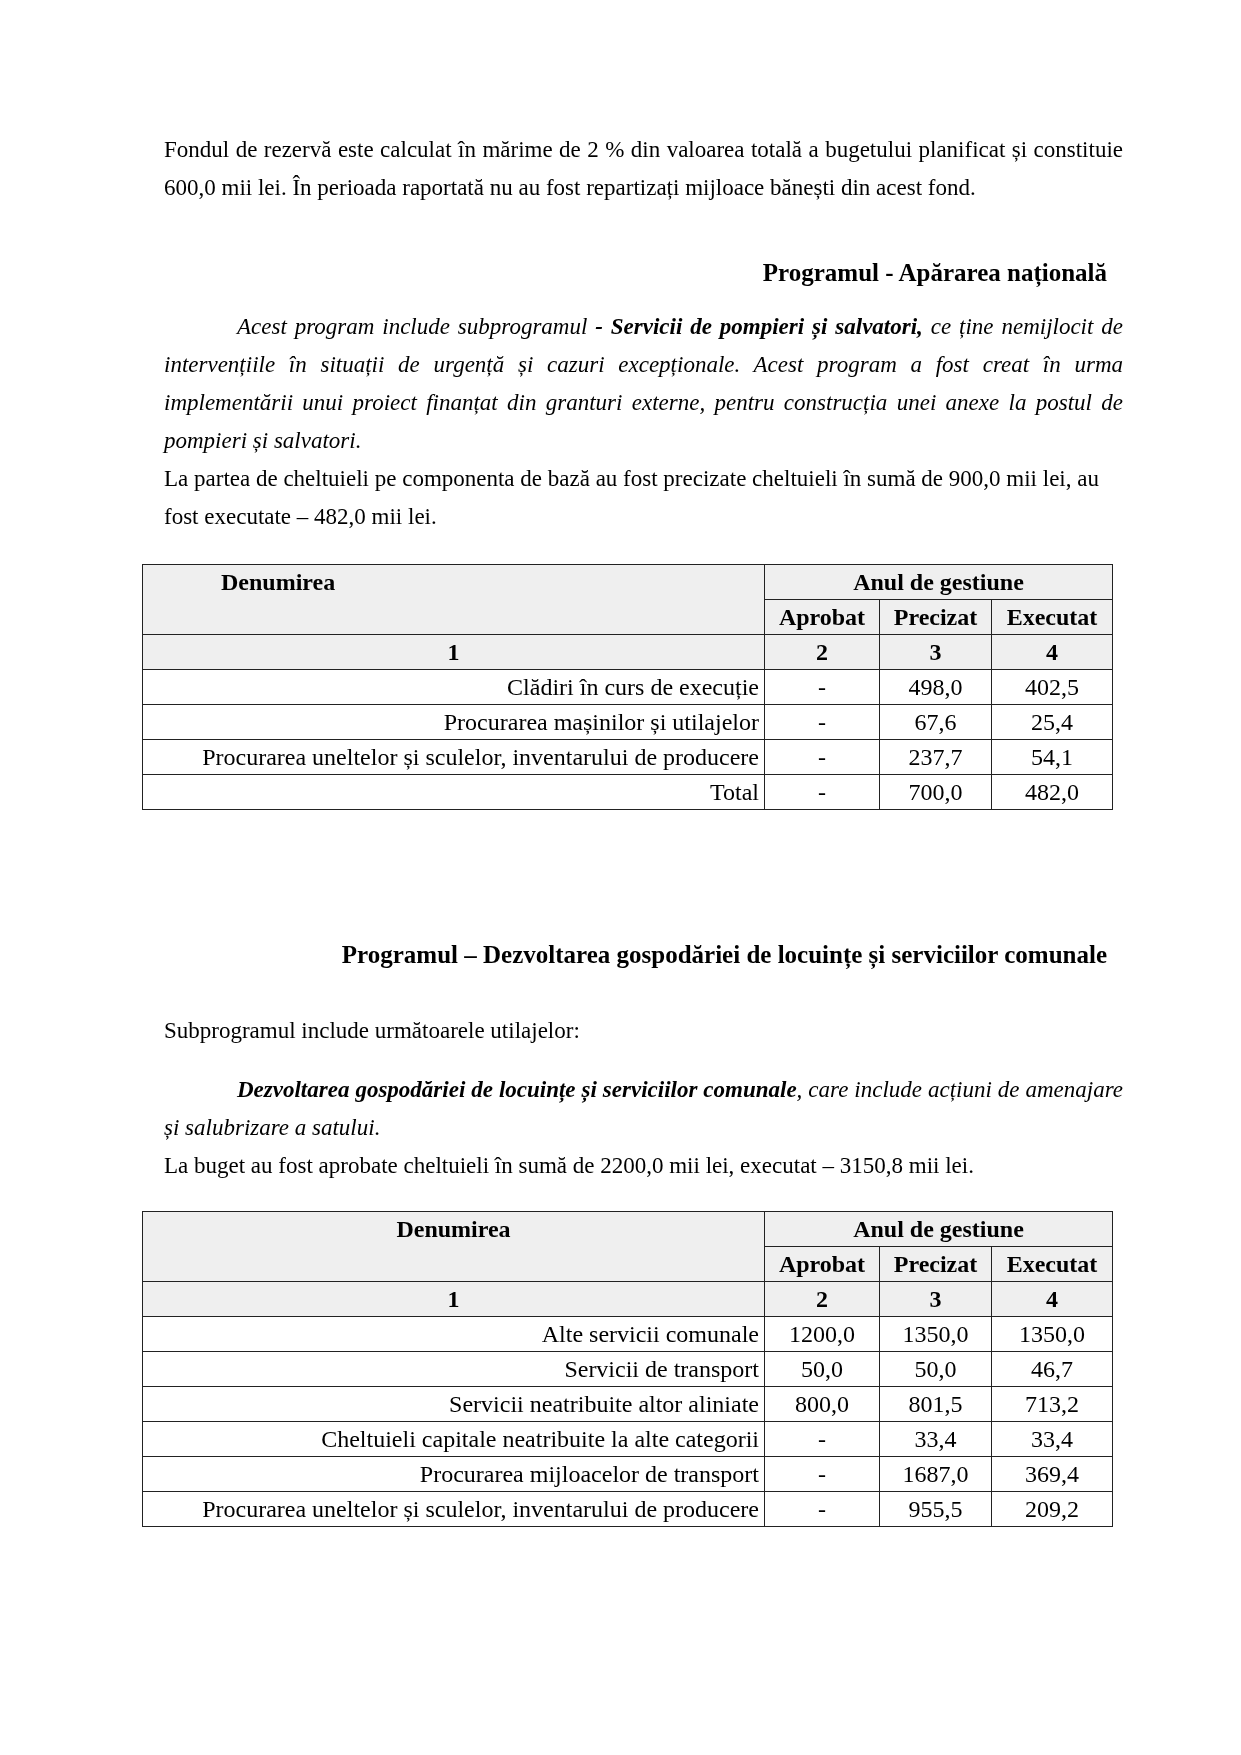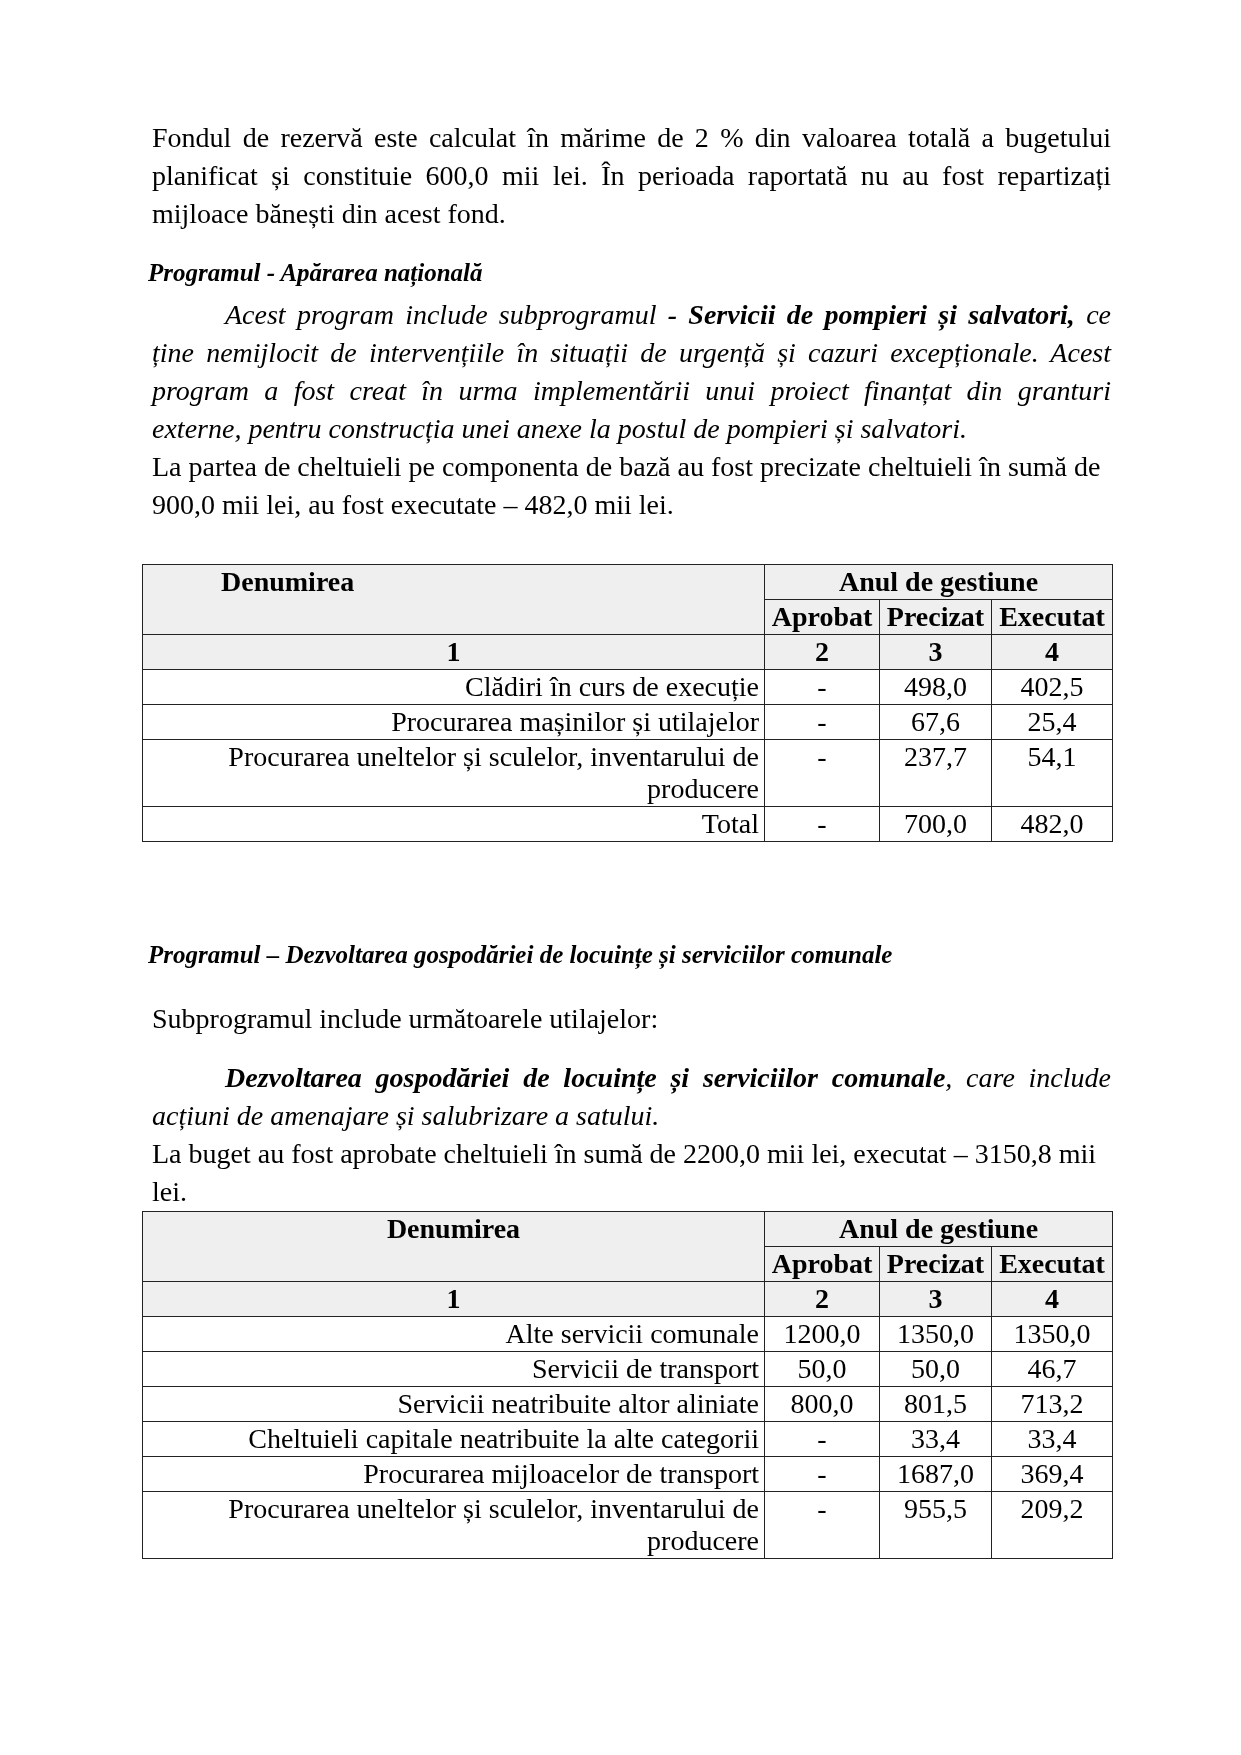--- a/index.html
+++ b/index.html
@@ -1,22 +1,22 @@
 <!DOCTYPE html>
 <html><head>
 <meta charset="utf-8">
 <style>
   html, body { margin: 0; padding: 0; background: #ffffff; }
   body { width: 1241px; height: 1755px; position: relative; overflow: hidden;
          font-family: "Liberation Serif", "DejaVu Serif", serif; color: #000; }
-  .para { position: absolute; left: 148px; width: 959px; font-size: 28px; line-height: 38px; margin: 4px; }
+  .para { position: absolute; left: 148px; width: 959px; font-size: 23px; line-height: 38px; margin: 16px; }
   .justify { text-align: justify; text-align-last: left; }
   .indent { text-indent: 73px; font-style: italic; }
-  .heading { position: absolute; left: 148px; width: 959px; text-align: left; font-weight: bold; font-size: 25px; line-height: 38px; margin: 0; font-style: italic; }
-  table.budget { position: absolute; left: 142px; width: 970px; border-collapse: collapse; font-size: 28px; line-height: 32px; table-layout: fixed; }
+  .heading { position: absolute; left: 148px; width: 959px; text-align: right; font-weight: bold; font-size: 25px; line-height: 38px; margin: 0; }
+  table.budget { position: absolute; left: 142px; width: 970px; border-collapse: collapse; font-size: 24px; line-height: 32px; table-layout: fixed; }
   table.budget td, table.budget th { border: 1.5px solid #222; padding: 1px 5px; vertical-align: top; }
   table.budget th { background: #efefef; font-weight: bold; text-align: center; }
   table.budget td.num { text-align: center; }
   table.budget td.name { text-align: right; }
   #t1 { top: 564px; }
   #t2 { top: 1211px; }
   #t1 .h-denum { text-align: left; padding-left: 78px; }
 </style>
 </head>
 <body>

